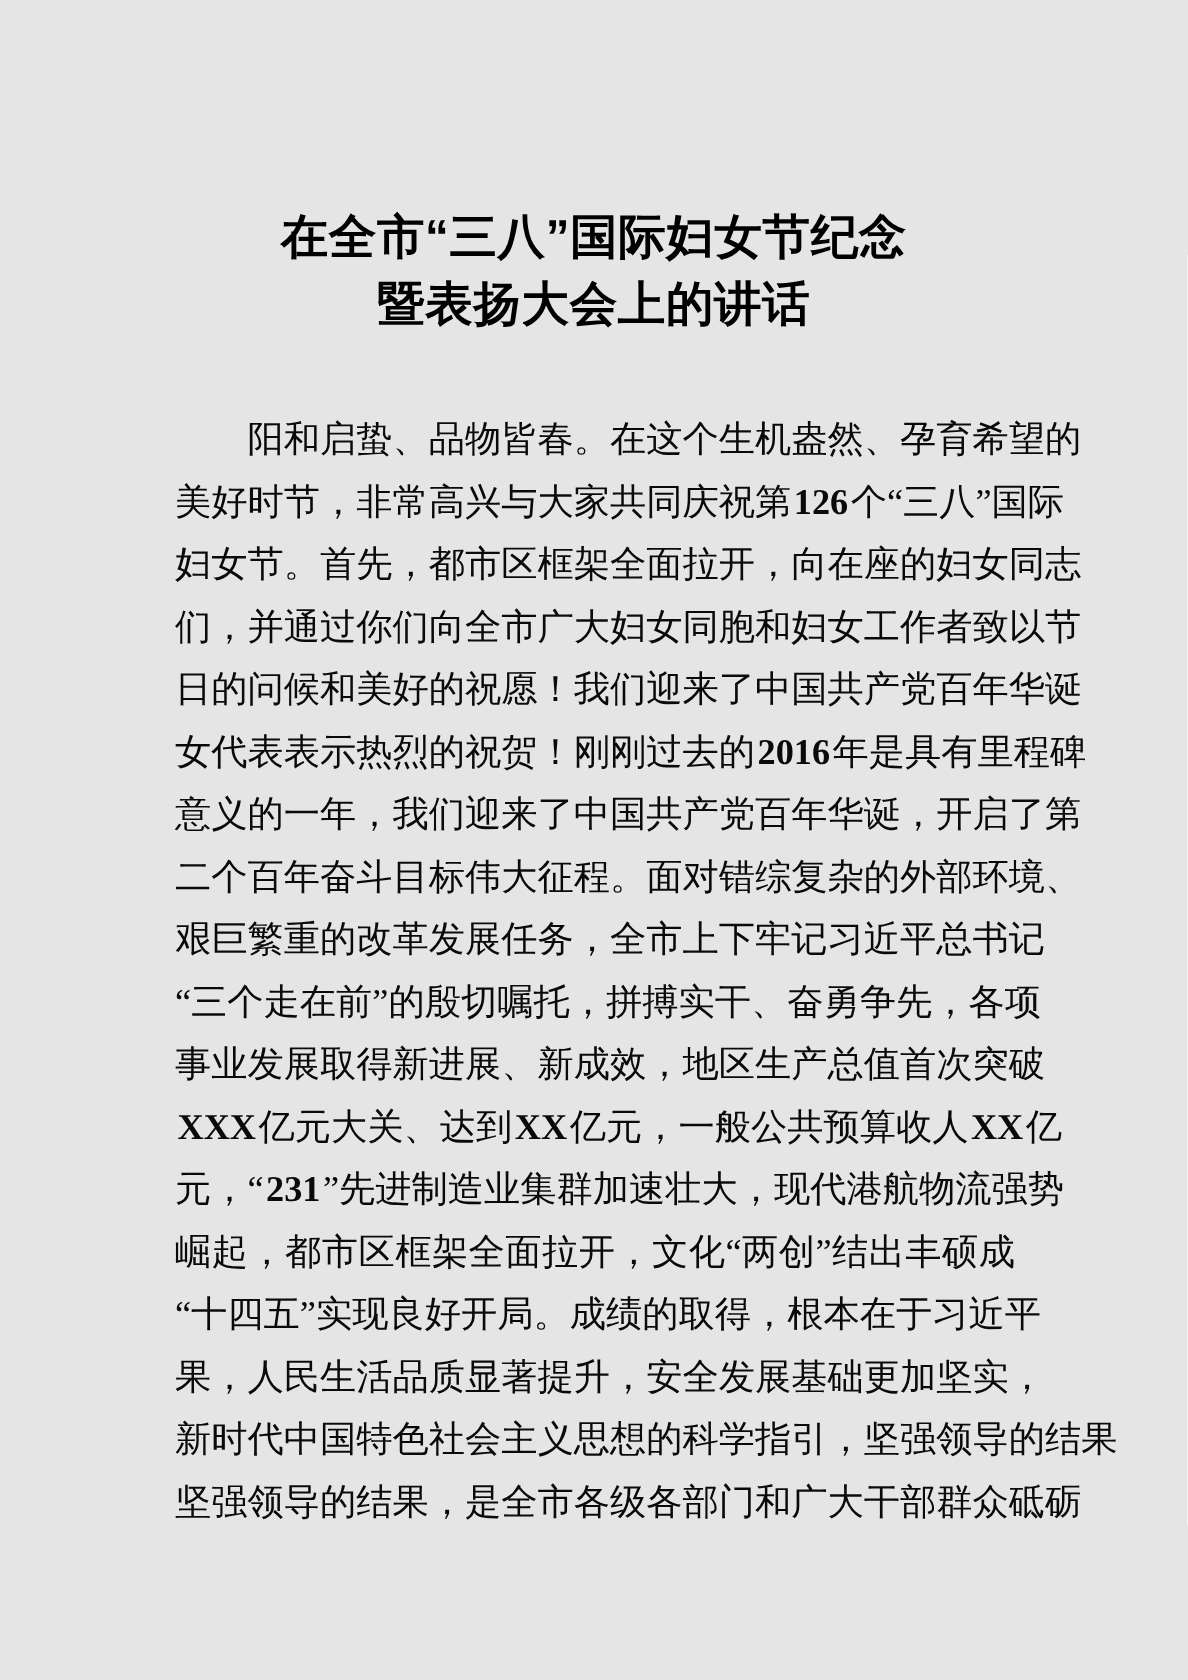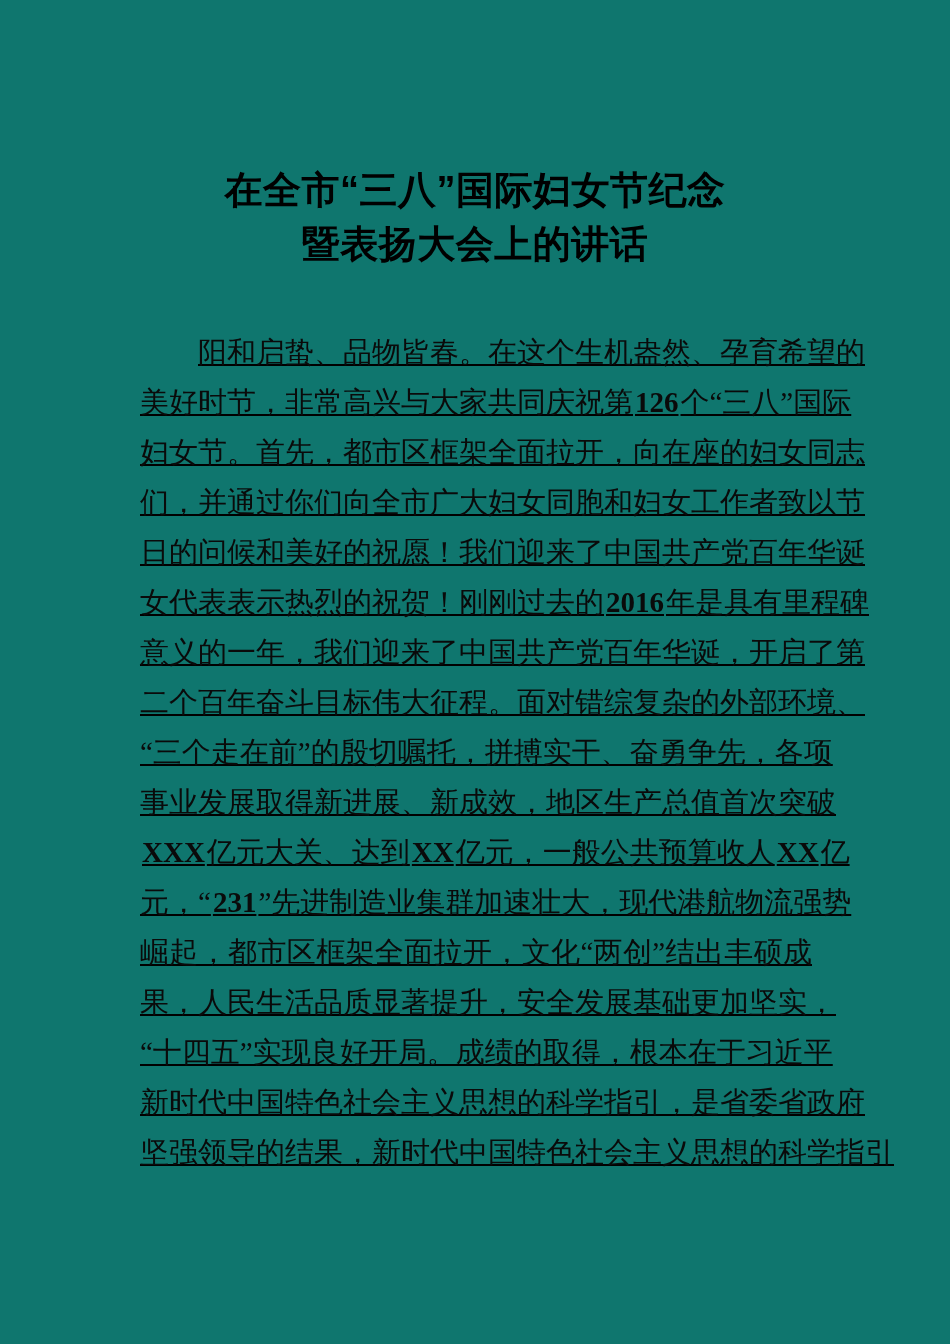--- a/index.html
+++ b/index.html
@@ -4,21 +4,21 @@
 <style>
   html, body {
     margin: 0;
     padding: 0;
     background: #ffffff;
   }
   .page {
     position: relative;
     width: 950px;
     height: 1344px;
-    background: #0f766e;
+    background: #e5e5e5;
     overflow: hidden;
     box-sizing: border-box;
   }
 
   
   .title-block {
     position: absolute;
     top: 163px;
     left: 0;
     width: 950px;
@@ -33,21 +33,20 @@
     letter-spacing: 0.5px;
     white-space: nowrap;
   }
 
   
   .body-block {
     position: absolute;
     top: 327px;
     left: 140px;
     width: 672px;
-    text-decoration: underline;
   }
   .para-line {
     font-family: "Liberation Serif", "DejaVu Serif", serif;
     font-size: 29px;
     line-height: 50px;
     color: #000000;
     height: 50px;
     color: #0a0a0a;
     text-align: justify;
     text-align-last: justify;
@@ -81,24 +80,25 @@
 
   <div class="body-block" id="body-block">
       <div class="para-line indent"><span class="ind">&nbsp;</span><span>阳和启蛰、品物皆春。在这个生机盎然、孕育希望的</span></div>
       <div class="para-line"><span>美好时节，非常高兴与大家共同庆祝第</span><span class="lat">126</span><span>个“三八”国际</span></div>
       <div class="para-line"><span>妇女节。首先，都市区框架全面拉开，向在座的妇女同志</span></div>
       <div class="para-line"><span>们，并通过你们向全市广大妇女同胞和妇女工作者致以节</span></div>
       <div class="para-line"><span>日的问候和美好的祝愿！我们迎来了中国共产党百年华诞</span></div>
       <div class="para-line"><span>女代表表示热烈的祝贺！刚刚过去的</span><span class="lat">2016</span><span>年是具有里程碑</span></div>
       <div class="para-line"><span>意义的一年，我们迎来了中国共产党百年华诞，开启了第</span></div>
       <div class="para-line"><span>二个百年奋斗目标伟大征程。面对错综复杂的外部环境、</span></div>
+      <div class="para-line"><span>艰巨繁重的改革发展任务，全市上下牢记习近平总书记</span></div>
       <div class="para-line"><span>“三个走在前”的殷切嘱托，拼搏实干、奋勇争先，各项</span></div>
       <div class="para-line"><span>事业发展取得新进展、新成效，地区生产总值首次突破</span></div>
       <div class="para-line"><span class="lat">XXX</span><span>亿元大关、达到</span><span class="lat">XX</span><span>亿元，一般公共预算收人</span><span class="lat">XX</span><span>亿</span></div>
       <div class="para-line"><span>元，“</span><span class="lat">231</span><span>”先进制造业集群加速壮大，现代港航物流强势</span></div>
       <div class="para-line"><span>崛起，都市区框架全面拉开，文化“两创”结出丰硕成</span></div>
+      <div class="para-line"><span>“十四五”实现良好开局。成绩的取得，根本在于习近平</span></div>
       <div class="para-line"><span>果，人民生活品质显著提升，安全发展基础更加坚实，</span></div>
-      <div class="para-line"><span>“十四五”实现良好开局。成绩的取得，根本在于习近平</span></div>
-      <div class="para-line"><span>新时代中国特色社会主义思想的科学指引，是省委省政府</span></div>
-      <div class="para-line"><span>坚强领导的结果，新时代中国特色社会主义思想的科学指引</span></div>
+      <div class="para-line"><span>新时代中国特色社会主义思想的科学指引，坚强领导的结果</span></div>
+      <div class="para-line"><span>坚强领导的结果，是全市各级各部门和广大干部群众砥砺</span></div>
     </div>
 
 </div>
 
 </body></html>

